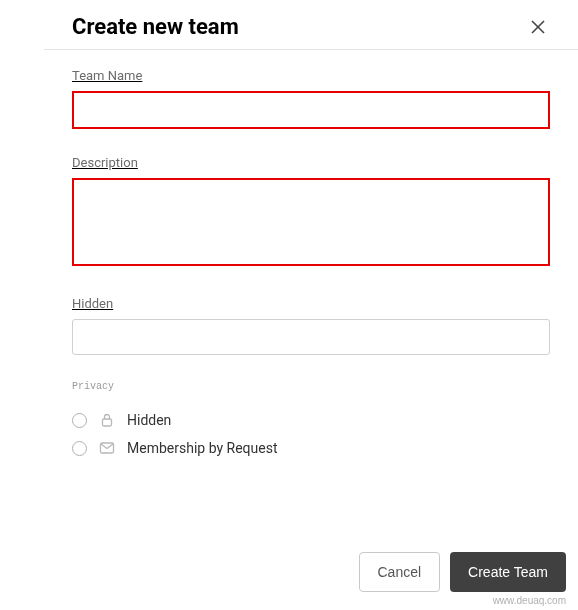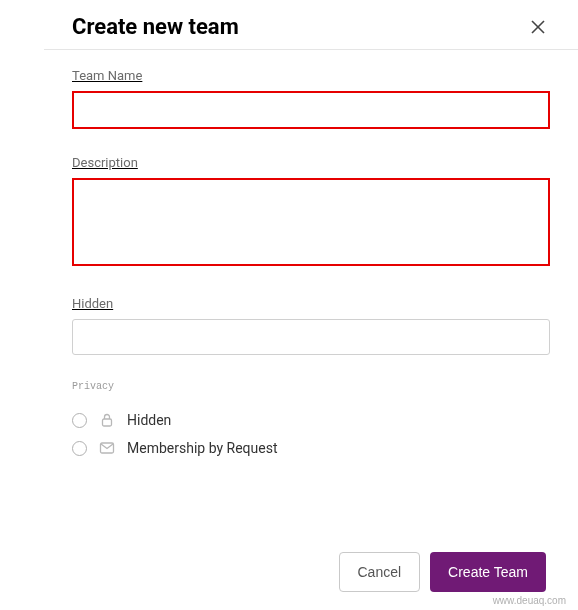--- a/index.html
+++ b/index.html
@@ -16,24 +16,24 @@
     .textarea { width: 100%; height: 88px; border: 2px solid #e60000; background: #fff; padding: 6px 10px; font-size: 14px; resize: none; outline: none; }
     .members-input { width: 100%; height: 36px; border: 1px solid #d0d0d0; border-radius: 3px; background: #fff; padding: 6px 10px; font-size: 14px; outline: none; }
     .privacy-group { margin-top: 8px; }
     .privacy-label { font-size: 10px; color: #9a9a9a; display: block; margin-bottom: 20px; font-family: Liberation Mono, monospace; }
     .radio-row { display: flex; align-items: center; gap: 12px; margin-bottom: 12px; }
     .radio { appearance: none; width: 15px; height: 15px; border: 1.5px solid #b0b0b0; border-radius: 50%; cursor: pointer; position: relative; flex-shrink: 0; }
     .radio:checked { border-color: #1ea1f2; }
     .radio:checked::after { content: ""; position: absolute; top: 2px; left: 2px; width: 8px; height: 8px; border-radius: 50%; background: #1ea1f2; }
     .opt-icon { width: 16px; height: 16px; color: #b8b8b8; flex-shrink: 0; }
     .opt-label { font-size: 14px; color: #333; }
-    .footer { position: absolute; bottom: 18px; right: 32px; display: flex; gap: 10px; margin-top: 11px; }
+    .footer { position: absolute; bottom: 18px; right: 12px; display: flex; gap: 10px; margin-top: 11px; }
     .btn { height: 40px; padding: 0 18px; border-radius: 4px; font-size: 14px; cursor: pointer; }
     .btn-cancel { background: #fff; border: 1px solid #c9c9c9; color: #555; }
-    .btn-primary { background: #701a75; border: none; color: #fff; font-weight: 500; }
+    .btn-primary { background: #404040; border: none; color: #fff; font-weight: 500; }
     .watermark { position: absolute; bottom: 4px; right: 12px; font-size: 10px; color: #b0b0b0; font-family: Arial, sans-serif; }
   </style>
 </head>
 <body>
 
 <div class="modal">
 
   <div class="header">
     <h1>Create new team</h1>
     <button class="close-btn">

